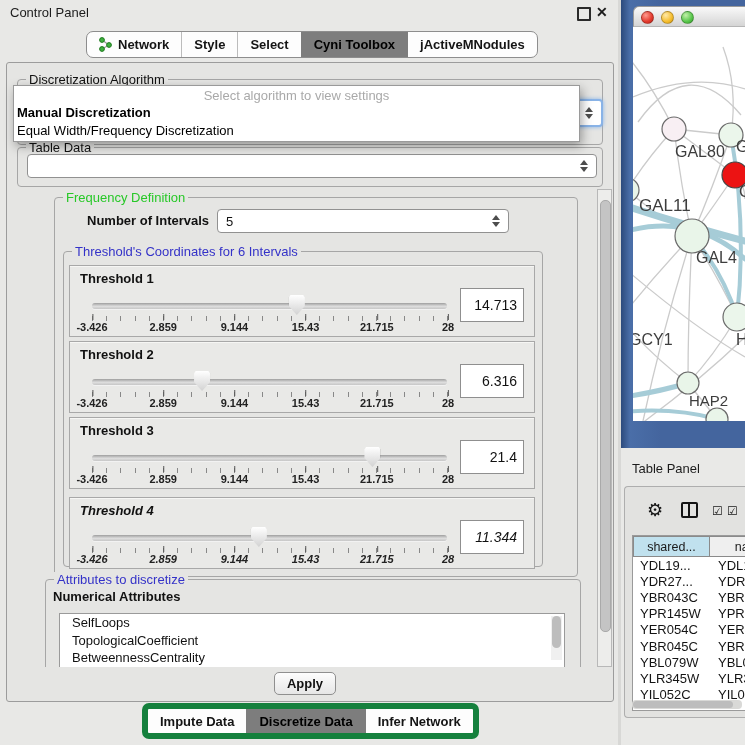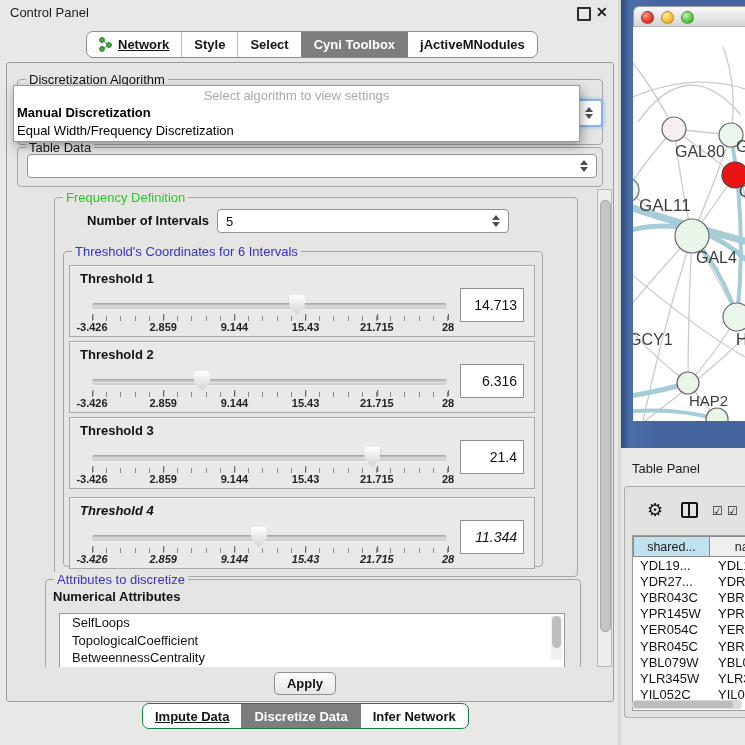--- a/index.html
+++ b/index.html
@@ -9,22 +9,22 @@
   
   #cp{position:absolute;left:0;top:0;width:618px;height:745px;background:#e8e8e6;}
   #titlebar{position:absolute;left:0;top:0;width:100%;height:26px;}
   #cp-title{position:absolute;left:10px;top:5px;font-size:13px;color:#1c1c1c;}
   #float-btn{position:absolute;left:577px;top:7px;width:10px;height:10px;border:2px solid #2a2a2a;border-radius:1px;}
   #close-btn{position:absolute;left:596px;top:4px;font-size:14px;font-weight:bold;color:#1a1a1a;}
 
   
   #tabbar{position:absolute;left:86px;top:31px;height:25px;display:flex;border:1px solid #8d8d8d;border-radius:7px;overflow:hidden;background:#fdfdfd;font-size:13px;font-weight:600;color:#141414;}
   .tab{display:flex;align-items:center;gap:6px;padding:0 12px;border-left:1px solid #bcbcbc;white-space:nowrap;}
-  .tab:first-child{border-left:none;text-decoration:underline;}
-  .tab.sel{background:#7d7d7d;color:#ffffff;border-left-color:#7d7d7d;}
+  .tab:first-child{border-left:none;}
+  .tab.sel{background:#7d7d7d;color:#000000;border-left-color:#7d7d7d;}
   .tab.sel + .tab{border-left-color:#7d7d7d;}
 
   
   #mainpanel{position:absolute;left:6px;top:62px;width:606px;height:638px;background:#e5e5e3;border:1px solid #9c9c9c;border-radius:3px;}
 
   .grp{position:absolute;border:1px solid #a6a6a6;border-radius:4px;}
   .gt{position:absolute;top:-8px;left:8px;padding:0 3px;background:#e5e5e3;font-size:13px;color:#111;white-space:nowrap;}
   .gt.green{color:#28c828;}
   .gt.blue{color:#3432c8;}
 
@@ -60,21 +60,21 @@
 
   
   #attr-list{position:absolute;left:45px;top:424px;width:504px;height:54px;background:#fff;border:1px solid #9a9a9a;font-size:13px;color:#111;overflow:hidden;}
   #attr-list .it{padding:1px 0 1px 12px;line-height:15.5px;white-space:nowrap;}
   #attr-vsb{position:absolute;right:2px;top:2px;width:11px;height:44px;background:#f0f0f0;}
   #attr-vsb .thumb{position:absolute;left:1px;top:0;width:9px;height:32px;background:#bdbdbd;border-radius:5px;}
 
   #apply-btn{position:absolute;left:267px;top:609px;width:60px;height:21px;background:linear-gradient(#fdfdfd,#e6e6e6);border:1px solid #8f8f8f;border-radius:5px;font-size:13px;font-weight:600;color:#111;display:flex;align-items:center;justify-content:center;}
 
   
-  #btabs{position:absolute;left:142px;top:703px;height:24px;display:flex;border:1px solid #15803d;border-radius:7px;overflow:hidden;background:#fdfdfd;font-size:13px;font-weight:600;color:#141414;}
+  #btabs{position:absolute;left:142px;top:703px;height:24px;display:flex;border:6px solid #15803d;border-radius:7px;overflow:hidden;background:#fdfdfd;font-size:13px;font-weight:600;color:#141414;}
 
   
   #netwin{position:absolute;left:621px;top:0;width:124px;height:448px;background:linear-gradient(90deg,#2c4a7c 0,#4a6ea8 9px,#44659e 40px,#44659e);}
   #mactitle{position:absolute;left:12px;top:6px;width:112px;height:21px;background:linear-gradient(#f9f9f9,#d5d5d5);border:1px solid #9a9a9a;border-right:none;border-bottom-color:#b5b5b5;border-top-left-radius:6px;box-sizing:border-box;}
   .light{position:absolute;top:4px;width:13px;height:13px;border-radius:50%;border:1px solid rgba(0,0,0,.25);box-sizing:border-box;}
   .light.red{left:7px;background:radial-gradient(circle at 35% 30%,#ff9a8e,#e33a2d 60%,#b3261c);}
   .light.yellow{left:27px;background:radial-gradient(circle at 35% 30%,#ffe9a8,#f5bd2e 60%,#cf9612);}
   .light.green{left:47px;background:radial-gradient(circle at 35% 30%,#c2f0a9,#58c64b 60%,#379a2c);}
   #netcanvas{position:absolute;left:12px;top:27px;width:112px;height:394px;background:#fff;overflow:hidden;}
 

